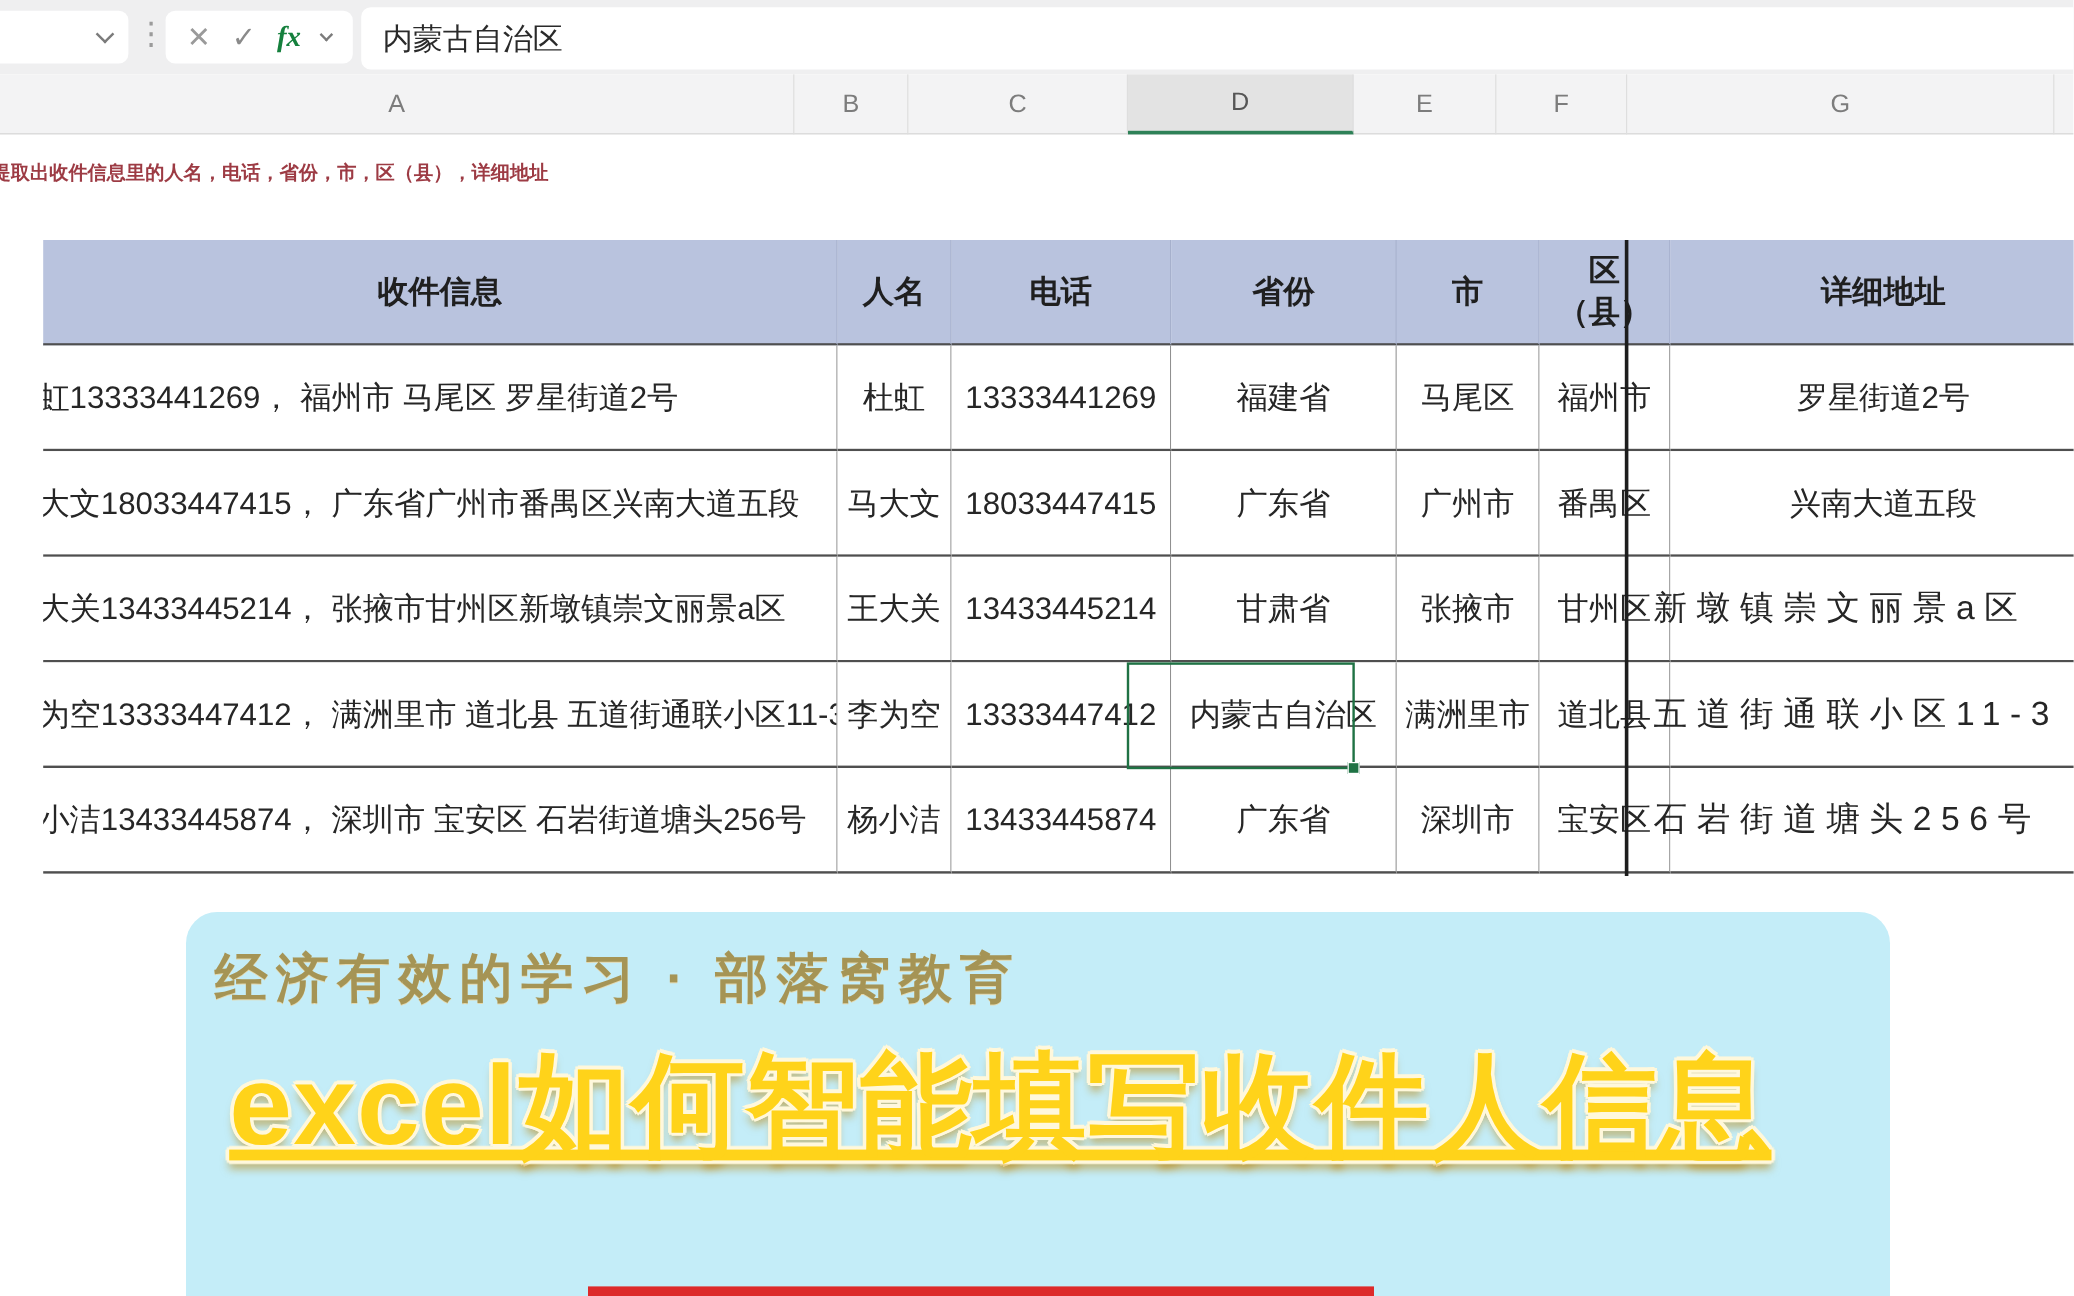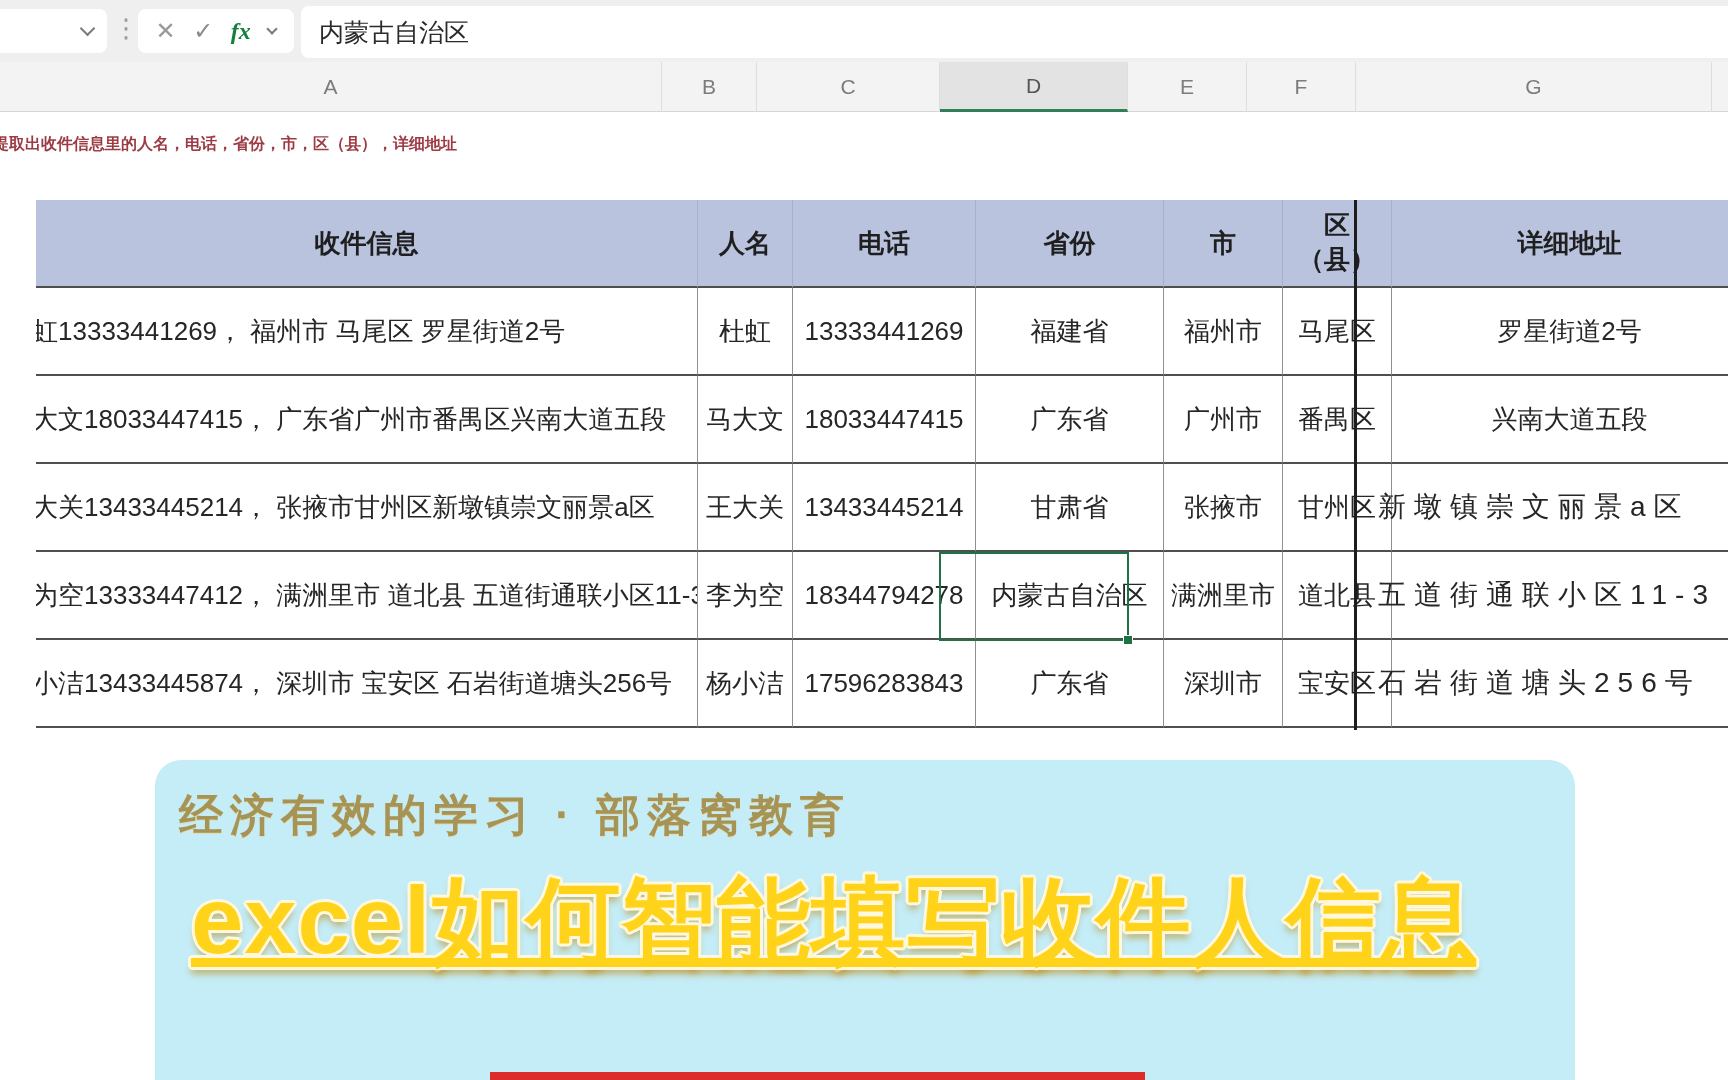--- a/index.html
+++ b/index.html
@@ -121,22 +121,22 @@
 （县）</span>
     </div>
   <div class="cell hdr">详细地址</div>
 
   <div class="cell info">
       <span>杜虹13333441269， 福州市 马尾区 罗星街道2号</span>
     </div>
   <div class="cell">杜虹</div>
   <div class="cell">13333441269</div>
   <div class="cell">福建省</div>
+  <div class="cell">马尾区</div>
   <div class="cell">福州市</div>
-  <div class="cell">马尾区</div>
   <div class="cell">罗星街道2号</div>
 
   <div class="cell info">
       <span>马大文18033447415， 广东省广州市番禺区兴南大道五段</span>
     </div>
   <div class="cell">马大文</div>
   <div class="cell">18033447415</div>
   <div class="cell">广东省</div>
   <div class="cell">广州市</div>
   <div class="cell">番禺区</div>
@@ -151,33 +151,33 @@
   <div class="cell">张掖市</div>
   <div class="cell">甘州区</div>
   <div class="cell spill">
       <span>新墩镇崇文丽景a区</span>
     </div>
 
   <div class="cell info">
       <span>李为空13333447412， 满洲里市 道北县 五道街通联小区11-3</span>
     </div>
   <div class="cell">李为空</div>
-  <div class="cell">18344794278</div>
+  <div class="cell">13333447412</div>
   <div class="cell">内蒙古自治区</div>
   <div class="cell">满洲里市</div>
   <div class="cell">道北县</div>
   <div class="cell spill">
       <span>五道街通联小区11-3</span>
     </div>
 
   <div class="cell info">
       <span>杨小洁13433445874， 深圳市 宝安区 石岩街道塘头256号</span>
     </div>
   <div class="cell">杨小洁</div>
-  <div class="cell">17596283843</div>
+  <div class="cell">13433445874</div>
   <div class="cell">广东省</div>
   <div class="cell">深圳市</div>
   <div class="cell">宝安区</div>
   <div class="cell spill">
       <span>石岩街道塘头256号</span>
     </div>
 </div>
 
 <div class="thick-line"></div>
 

